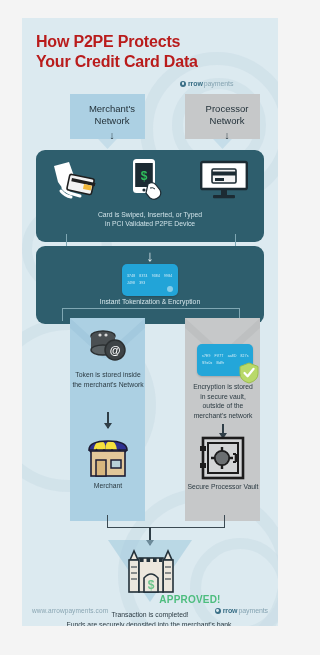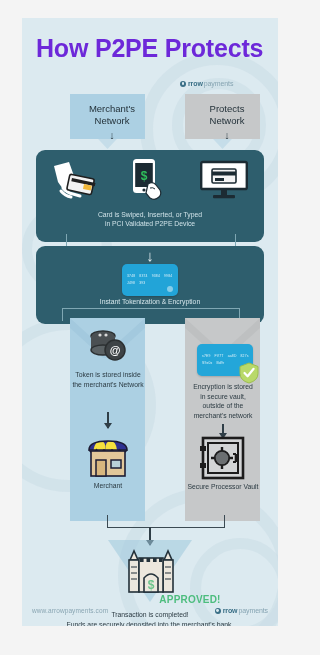--- a/index.html
+++ b/index.html
@@ -30,21 +30,21 @@
   .wm1{left:118px;top:34px;width:128px;height:128px;}
   .wm2{left:150px;top:60px;width:72px;height:72px;border-width:11px;}
   .wm3{left:-40px;top:300px;width:150px;height:150px;border-width:12px;}
   .wm4{left:96px;top:470px;width:148px;height:148px;border-width:13px;}
   .wm5{left:168px;top:520px;width:78px;height:78px;border-width:11px;}
   .wm6{left:0px;top:186px;width:70px;height:70px;border-width:10px;}
 
   
   .title{
     position:absolute;left:14px;top:14px;width:232px;
-    font-size:25px;line-height:1.28;font-weight:bold;color:#6d28d9;
+    font-size:16px;line-height:1.28;font-weight:bold;color:#b91c1c;
     letter-spacing:-.2px;
   }
   .title .l2{display:block;}
 
   
   .brand{
     display:inline-flex;align-items:center;gap:1px;
     font-size:7px;letter-spacing:-.1px;white-space:nowrap;
   }
   .brand .bmark{
@@ -191,39 +191,40 @@
 
     <div class="wm wm-ring wm1"></div>
     <div class="wm wm-ring wm2"></div>
     <div class="wm wm-ring wm3"></div>
     <div class="wm wm-ring wm4"></div>
     <div class="wm wm-ring wm5"></div>
     <div class="wm wm-ring wm6"></div>
 
     <div class="title">
       <span>How  P2PE Protects</span>
+      <span class="l2">Your Credit Card Data</span>
     </div>
 
     <div class="brand brand-top">
       <span class="bmark"></span>
         <span class="b1">rrow</span>
         <span class="b2">payments</span>
     </div>
 
     <div class="lane lane-left lane-a"></div>
     <div class="lane lane-right lane-a"></div>
 
     <div class="lanehdr" style="left:48px;top:79px;">
       <span>Merchant's</span><br>
       <span>Network</span>
       <span class="arrow">↓</span>
     </div>
 
     <div class="lanehdr" style="left:163px;top:79px;">
-      <span>Protects</span><br>
+      <span>Processor</span><br>
       <span>Network</span>
       <span class="arrow">↓</span>
     </div>
 
     <div class="notch" style="left:48px;top:121px;"></div>
     <div class="notch" style="left:163px;top:121px;"></div>
 
     <div class="panel">
       <div class="devices">
 

